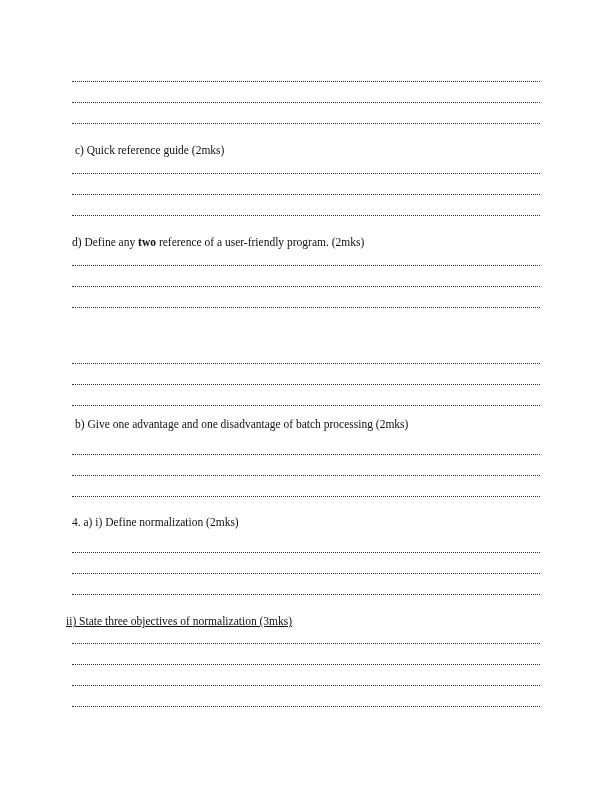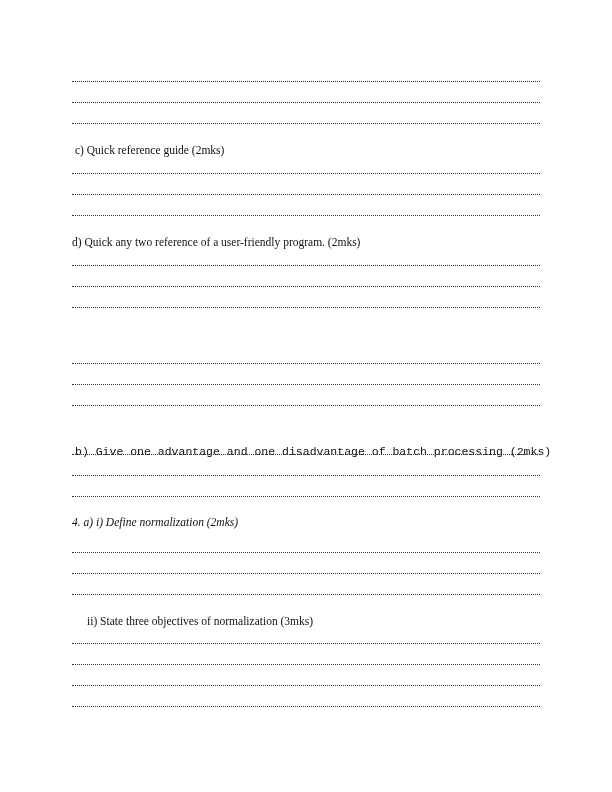--- a/index.html
+++ b/index.html
@@ -26,54 +26,54 @@
       width: 468px;
       height: 0;
       border-bottom: 1px dotted #333;
     }
     .q {
       position: absolute;
       font-size: 11.5px;
       line-height: 14px;
       white-space: nowrap;
     }
-    .q b { font-weight: normal; }
+    .q b { font-weight: bold; }
   </style>
 </head>
 <body>
 
 <div class="page">
 
   <div class="line" style="top:81px"></div>
   <div class="line" style="top:102px"></div>
   <div class="line" style="top:123px"></div>
 
   <div class="q" style="left:75px; top:143px;">c) Quick reference guide (2mks)</div>
   <div class="line" style="top:173px"></div>
   <div class="line" style="top:194px"></div>
   <div class="line" style="top:215px"></div>
 
-  <div class="q" style="left:72px; top:235px;"><span>d) Quick any </span><b>two</b><span> reference of a user-friendly program. (2mks)</span></div>
+  <div class="q" style="left:72px; top:235px;"><span>d) Define any </span><b>two</b><span> reference of a user-friendly program. (2mks)</span></div>
   <div class="line" style="top:265px"></div>
   <div class="line" style="top:286px"></div>
   <div class="line" style="top:307px"></div>
 
   <div class="line" style="top:363px"></div>
   <div class="line" style="top:384px"></div>
   <div class="line" style="top:405px"></div>
 
-  <div class="q" style="left:75px; top:445px;font-family:Liberation Mono, monospace;">b) Give one advantage and one disadvantage of batch processing (2mks)</div>
+  <div class="q" style="left:75px; top:417px;">b) Give one advantage and one disadvantage of batch processing (2mks)</div>
   <div class="line" style="top:454px"></div>
   <div class="line" style="top:475px"></div>
   <div class="line" style="top:496px"></div>
 
-  <div class="q" style="left:72px; top:515px;font-style:italic;">4. a) i) Define normalization (2mks)</div>
+  <div class="q" style="left:72px; top:515px;">4. a) i) Define normalization (2mks)</div>
   <div class="line" style="top:552px"></div>
   <div class="line" style="top:573px"></div>
   <div class="line" style="top:594px"></div>
 
-  <div class="q" style="left:87px; top:614px;">ii) State three objectives of normalization (3mks)</div>
+  <div class="q" style="left:66px; top:614px;text-decoration:underline;">ii) State three objectives of normalization (3mks)</div>
   <div class="line" style="top:643px"></div>
   <div class="line" style="top:664px"></div>
   <div class="line" style="top:685px"></div>
   <div class="line" style="top:706px"></div>
 
 </div>
 
 </body></html>

